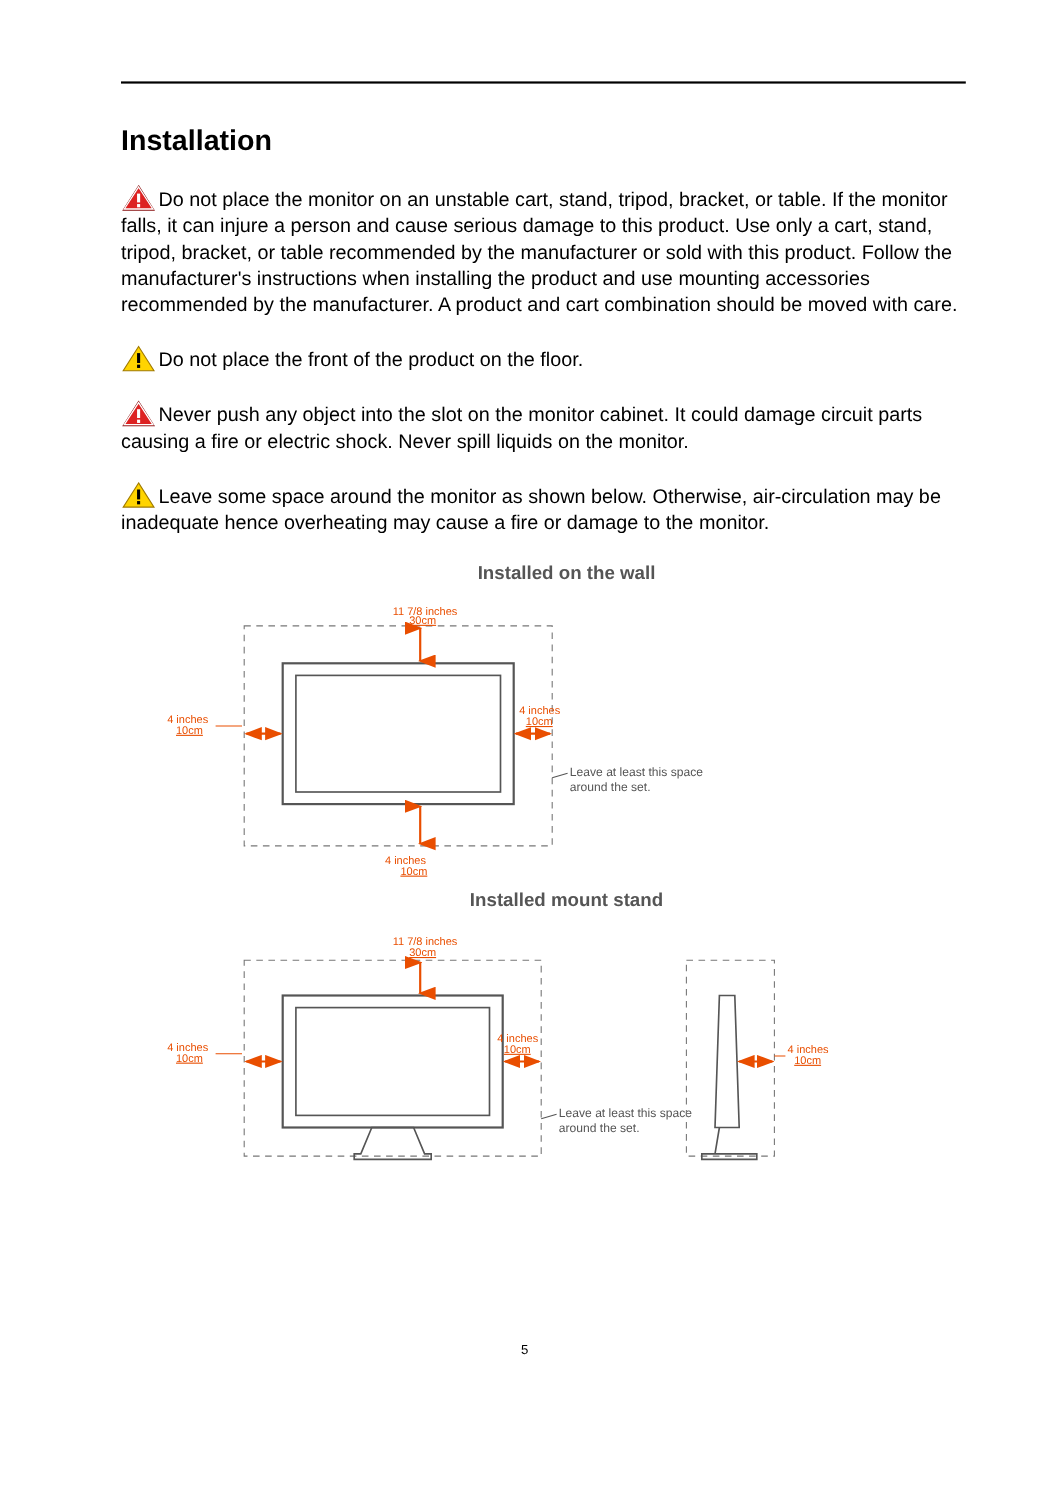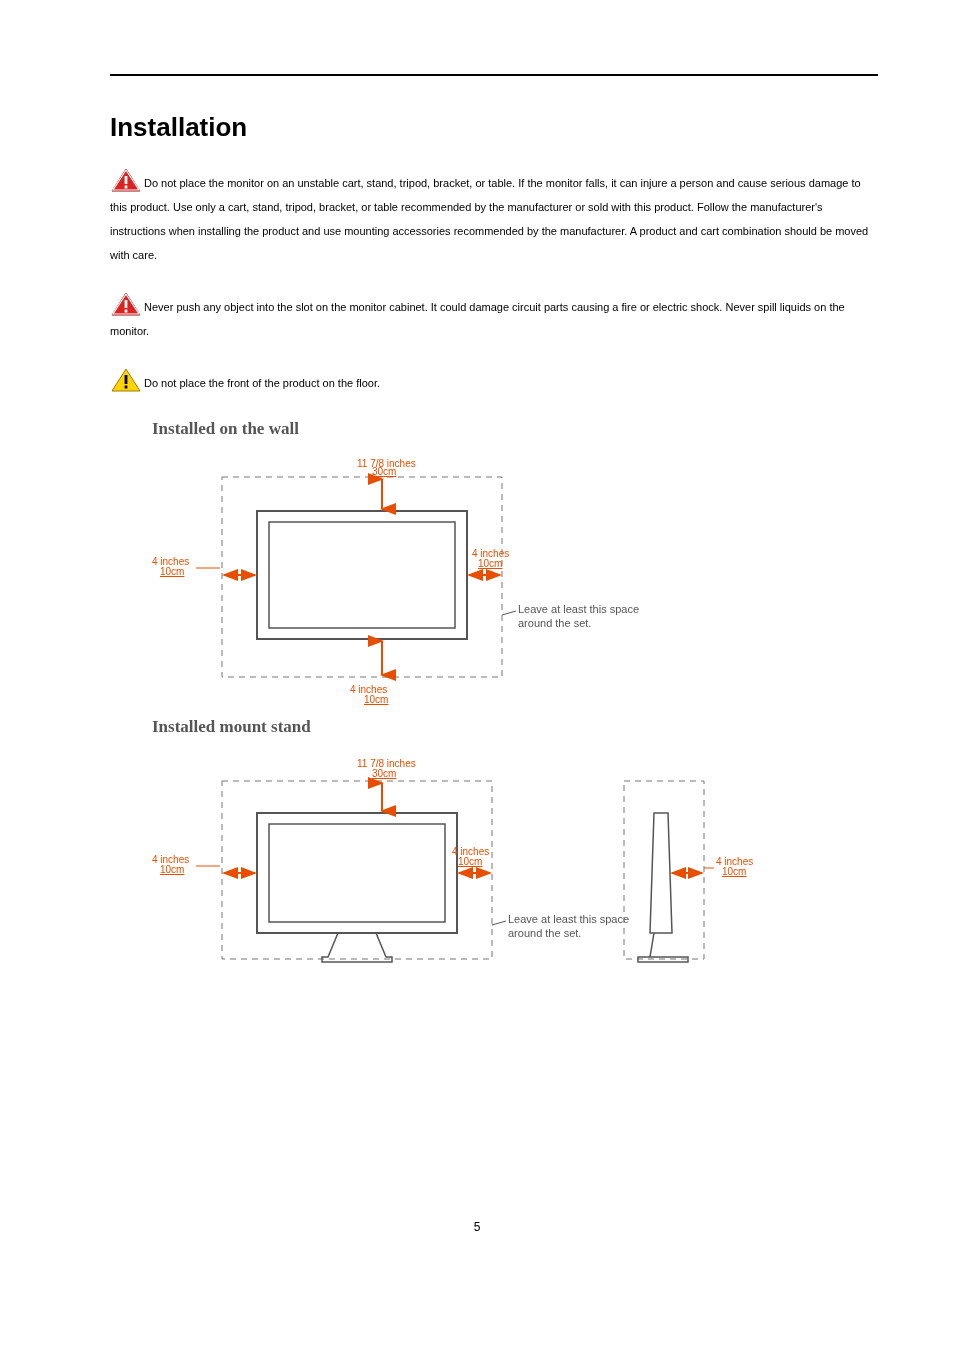--- a/index.html
+++ b/index.html
@@ -21,41 +21,42 @@
     border: none;
     border-top: 2px solid #000;
     margin: 0 0 36px 0;
   }
   h1 {
     font-size: 26px;
     font-weight: bold;
     margin: 0 0 24px 0;
   }
   .para {
-    font-size: 11px;
+    font-size: 18px;
     line-height: 24px;
     margin-bottom: 24px;
   }
   .icon-red, .icon-yellow {
     display: inline-block;
     width: 32px;
     height: 26px;
     vertical-align: -6px;
     margin-right: 2px;
   }
   .diagrams {
     margin-left: 42px;
     margin-top: 6px;
   }
   .diag-title {
     font-size: 17px;
     font-weight: 600;
     color: #555;
     margin: 8px 0 10px 0;
-    font-family: Liberation Serif, serif;
+    font-family: Liberation Sans, sans-serif;
+    text-align: center;
   }
   .diag-svg { display: block; }
   .page-number {
     position: absolute;
     bottom: 116px;
     left: 0;
     right: 0;
     text-align: center;
     font-size: 12px;
   }
@@ -73,41 +74,50 @@
       <svg viewBox="0 0 32 26" width="32" height="26">
         <polygon points="16,2 30,24 2,24" fill="#D22" stroke="#881010" stroke-width="1"></polygon>
         <polygon points="16,3 29,23 3,23" fill="none" stroke="#fff" stroke-width="1.2"></polygon>
         <rect x="14.6" y="9" width="2.8" height="8" fill="#fff"></rect>
         <rect x="14.6" y="18.5" width="2.8" height="3" fill="#fff"></rect>
       </svg>
     </span><span>Do not place the monitor on an unstable cart, stand, tripod, bracket, or table. If the monitor falls, it can injure a person and cause serious damage to this product. Use only a cart, stand, tripod, bracket, or table recommended by the manufacturer or sold with this product. Follow the manufacturer's instructions when installing the product and use mounting accessories recommended by the manufacturer. A product and cart combination should be moved with care.</span>
   </div>
 
   <div class="para">
+    <span class="icon-yellow">
+      <svg viewBox="0 0 32 26" width="32" height="26">
+        <polygon points="16,2 30,24 2,24" fill="#FFD400" stroke="#A07A00" stroke-width="1"></polygon>
+        <rect x="14.6" y="8" width="2.8" height="9" fill="#000"></rect>
+        <rect x="14.6" y="18.5" width="2.8" height="3" fill="#000"></rect>
+      </svg>
+    </span><span>Do not place the front of the product on the floor.</span>
+  </div>
+
+  <div class="para">
     <span class="icon-red">
       <svg viewBox="0 0 32 26" width="32" height="26">
         <polygon points="16,2 30,24 2,24" fill="#D22" stroke="#881010" stroke-width="1"></polygon>
         <polygon points="16,3 29,23 3,23" fill="none" stroke="#fff" stroke-width="1.2"></polygon>
         <rect x="14.6" y="9" width="2.8" height="8" fill="#fff"></rect>
         <rect x="14.6" y="18.5" width="2.8" height="3" fill="#fff"></rect>
       </svg>
     </span><span>Never push any object into the slot on the monitor cabinet. It could damage circuit parts causing a fire or electric shock. Never spill liquids on the monitor.</span>
   </div>
 
+
   <div class="para">
     <span class="icon-yellow">
       <svg viewBox="0 0 32 26" width="32" height="26">
         <polygon points="16,2 30,24 2,24" fill="#FFD400" stroke="#A07A00" stroke-width="1"></polygon>
         <rect x="14.6" y="8" width="2.8" height="9" fill="#000"></rect>
         <rect x="14.6" y="18.5" width="2.8" height="3" fill="#000"></rect>
       </svg>
-    </span><span>Do not place the front of the product on the floor.</span>
-  </div>
-
-
+    </span><span>Leave some space around the monitor as shown below. Otherwise, air-circulation may be inadequate hence overheating may cause a fire or damage to the monitor.</span>
+  </div>
 
 
   <div class="diagrams">
 
     <div class="diag-title">Installed on the wall</div>
 
     <svg class="diag-svg" width="540" height="260" viewBox="0 0 540 260">
       <defs>
         <marker id="arrR" markerWidth="8" markerHeight="8" refX="7" refY="3" orient="auto">
           <path d="M0,0 L8,3 L0,6 Z" fill="#E94E00"></path>

